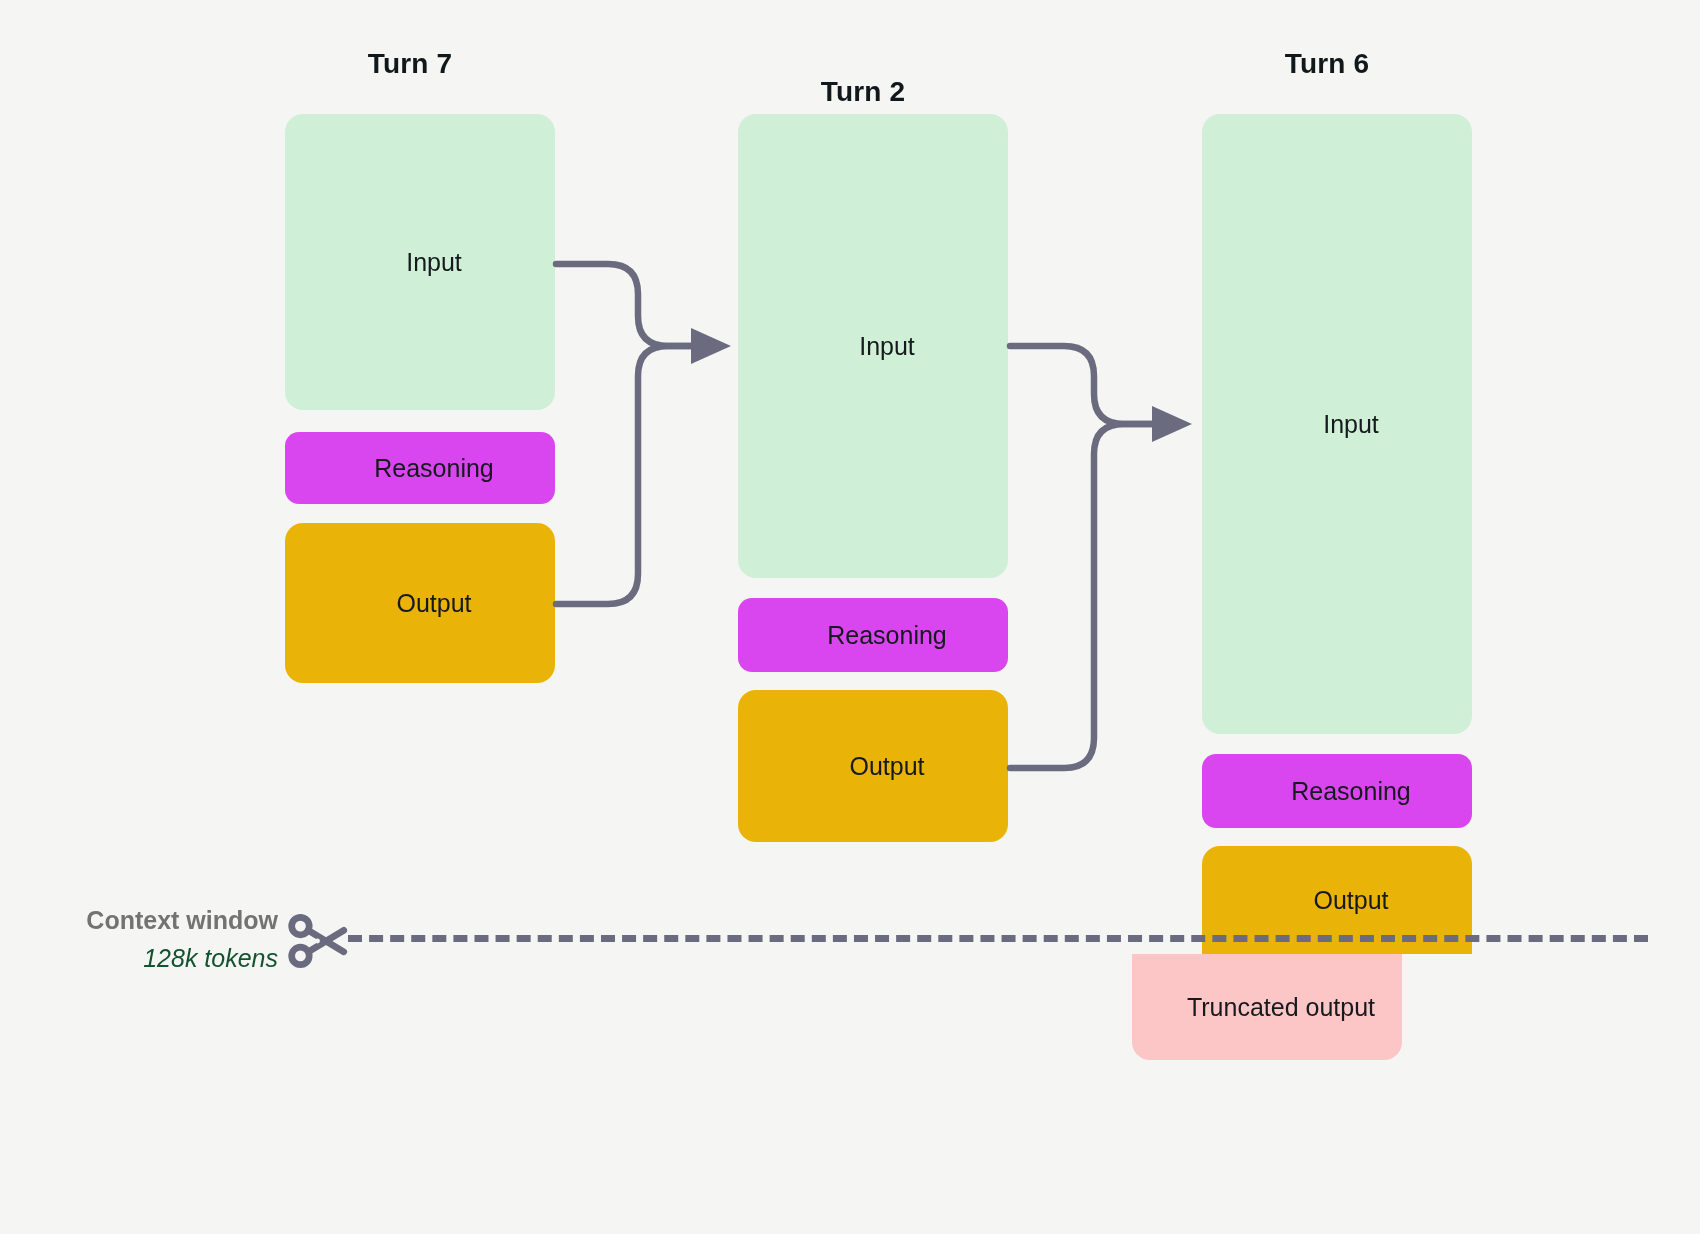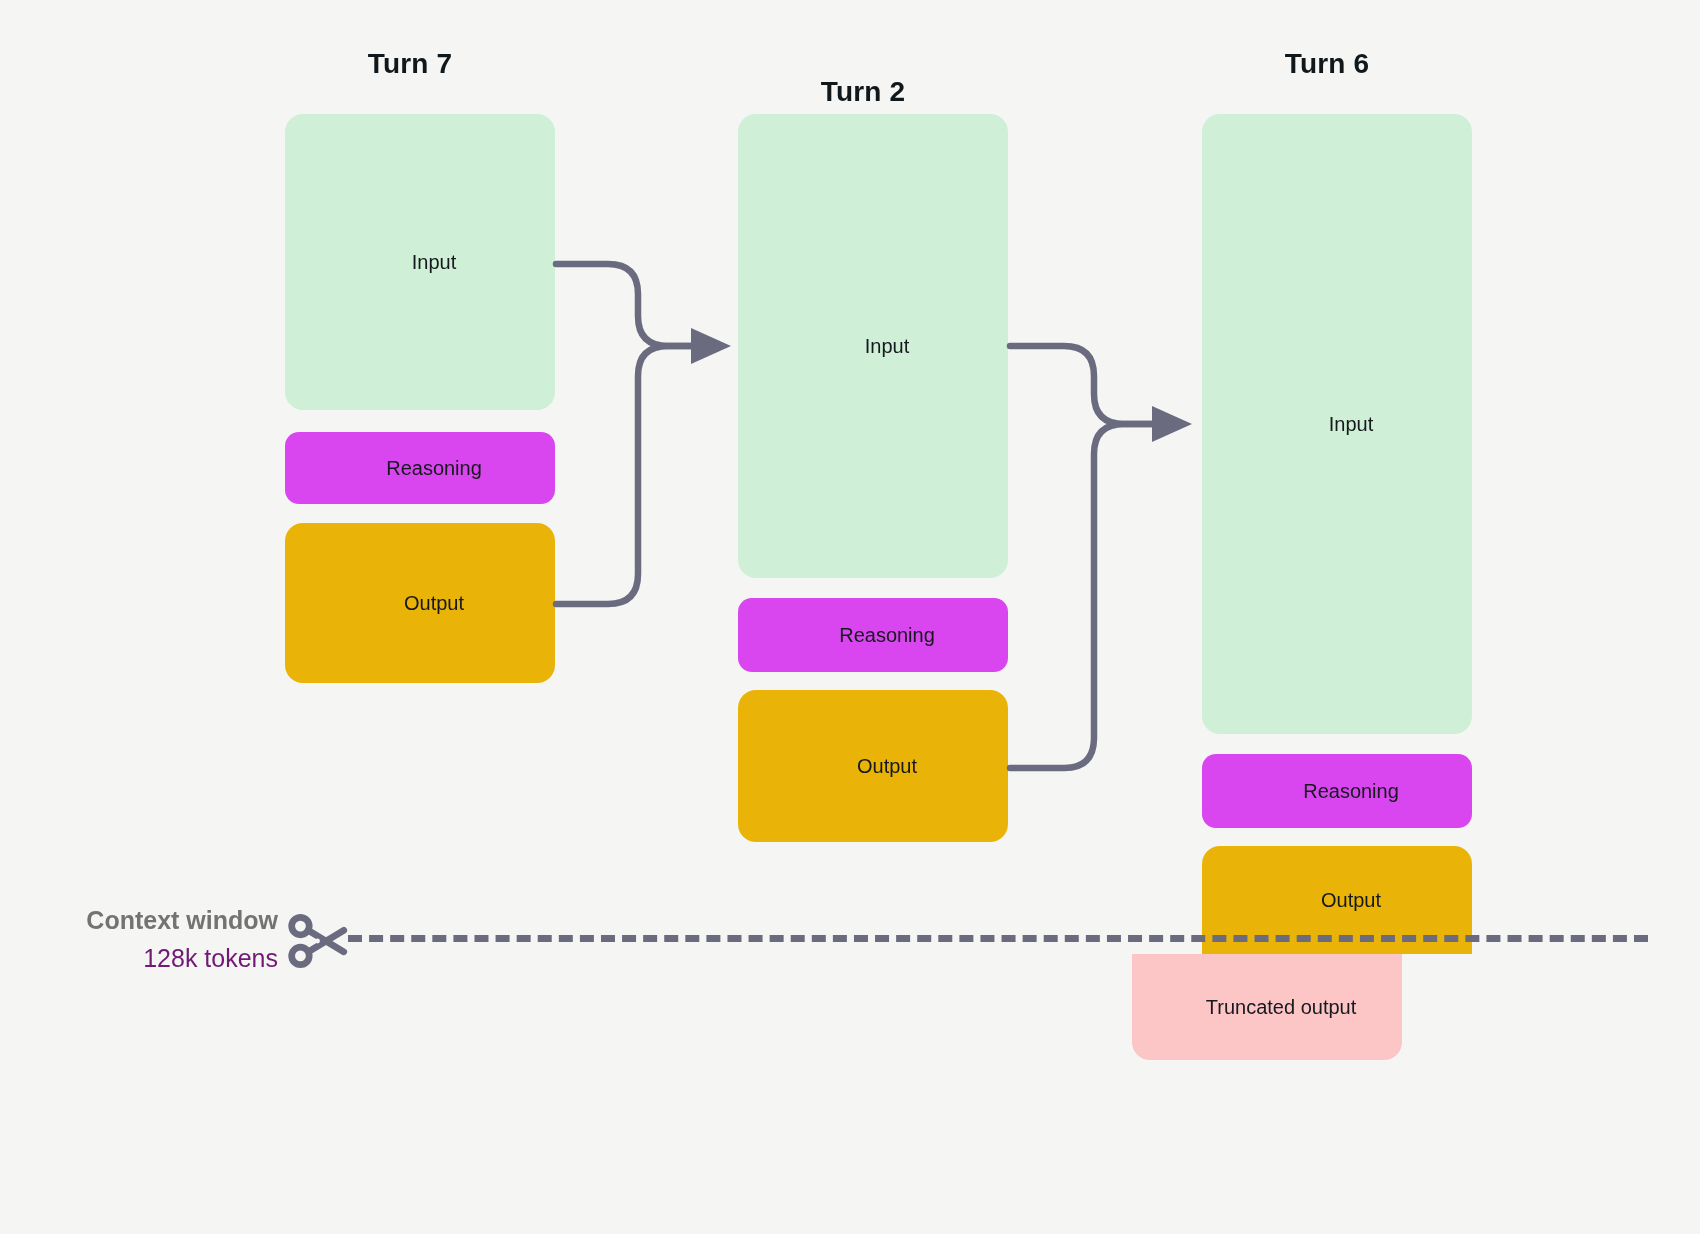--- a/index.html
+++ b/index.html
@@ -27,21 +27,21 @@
     text-align: center;
     letter-spacing: 0.2px;
   }
   .box {
     position: absolute;
     box-sizing: border-box;
     display: flex;
     align-items: center;
     justify-content: center;
     border-radius: 18px;
-    font-size: 20px;
+    font-size: 25px;
     color: #16191d;
     text-align: right;
     line-height: 1.22;
     padding-left: 28px;
   }
   .box-input   { background: #cff0d6; }
   .box-reason  { background: #d946ef; }
   .box-output  { background: #eab308; }
   .box-trunc   { background: #fcc5c6; }
 
@@ -90,22 +90,23 @@
     display: block;
     font-size: 25px;
     font-weight: bold;
     color: #737373;
     line-height: 1.5;
   }
   #ctx-label .ctx-sub {
     display: block;
     font-size: 25px;
     font-weight: normal;
-    color: #701a75;
+    color: #14532d;
     line-height: 1.5;
+    font-style: italic;
   }
   #scissors {
     position: absolute;
     left: 286px;
     top: 908px;
     width: 66px;
     height: 66px;
   }
   #dashline {
     position: absolute;

